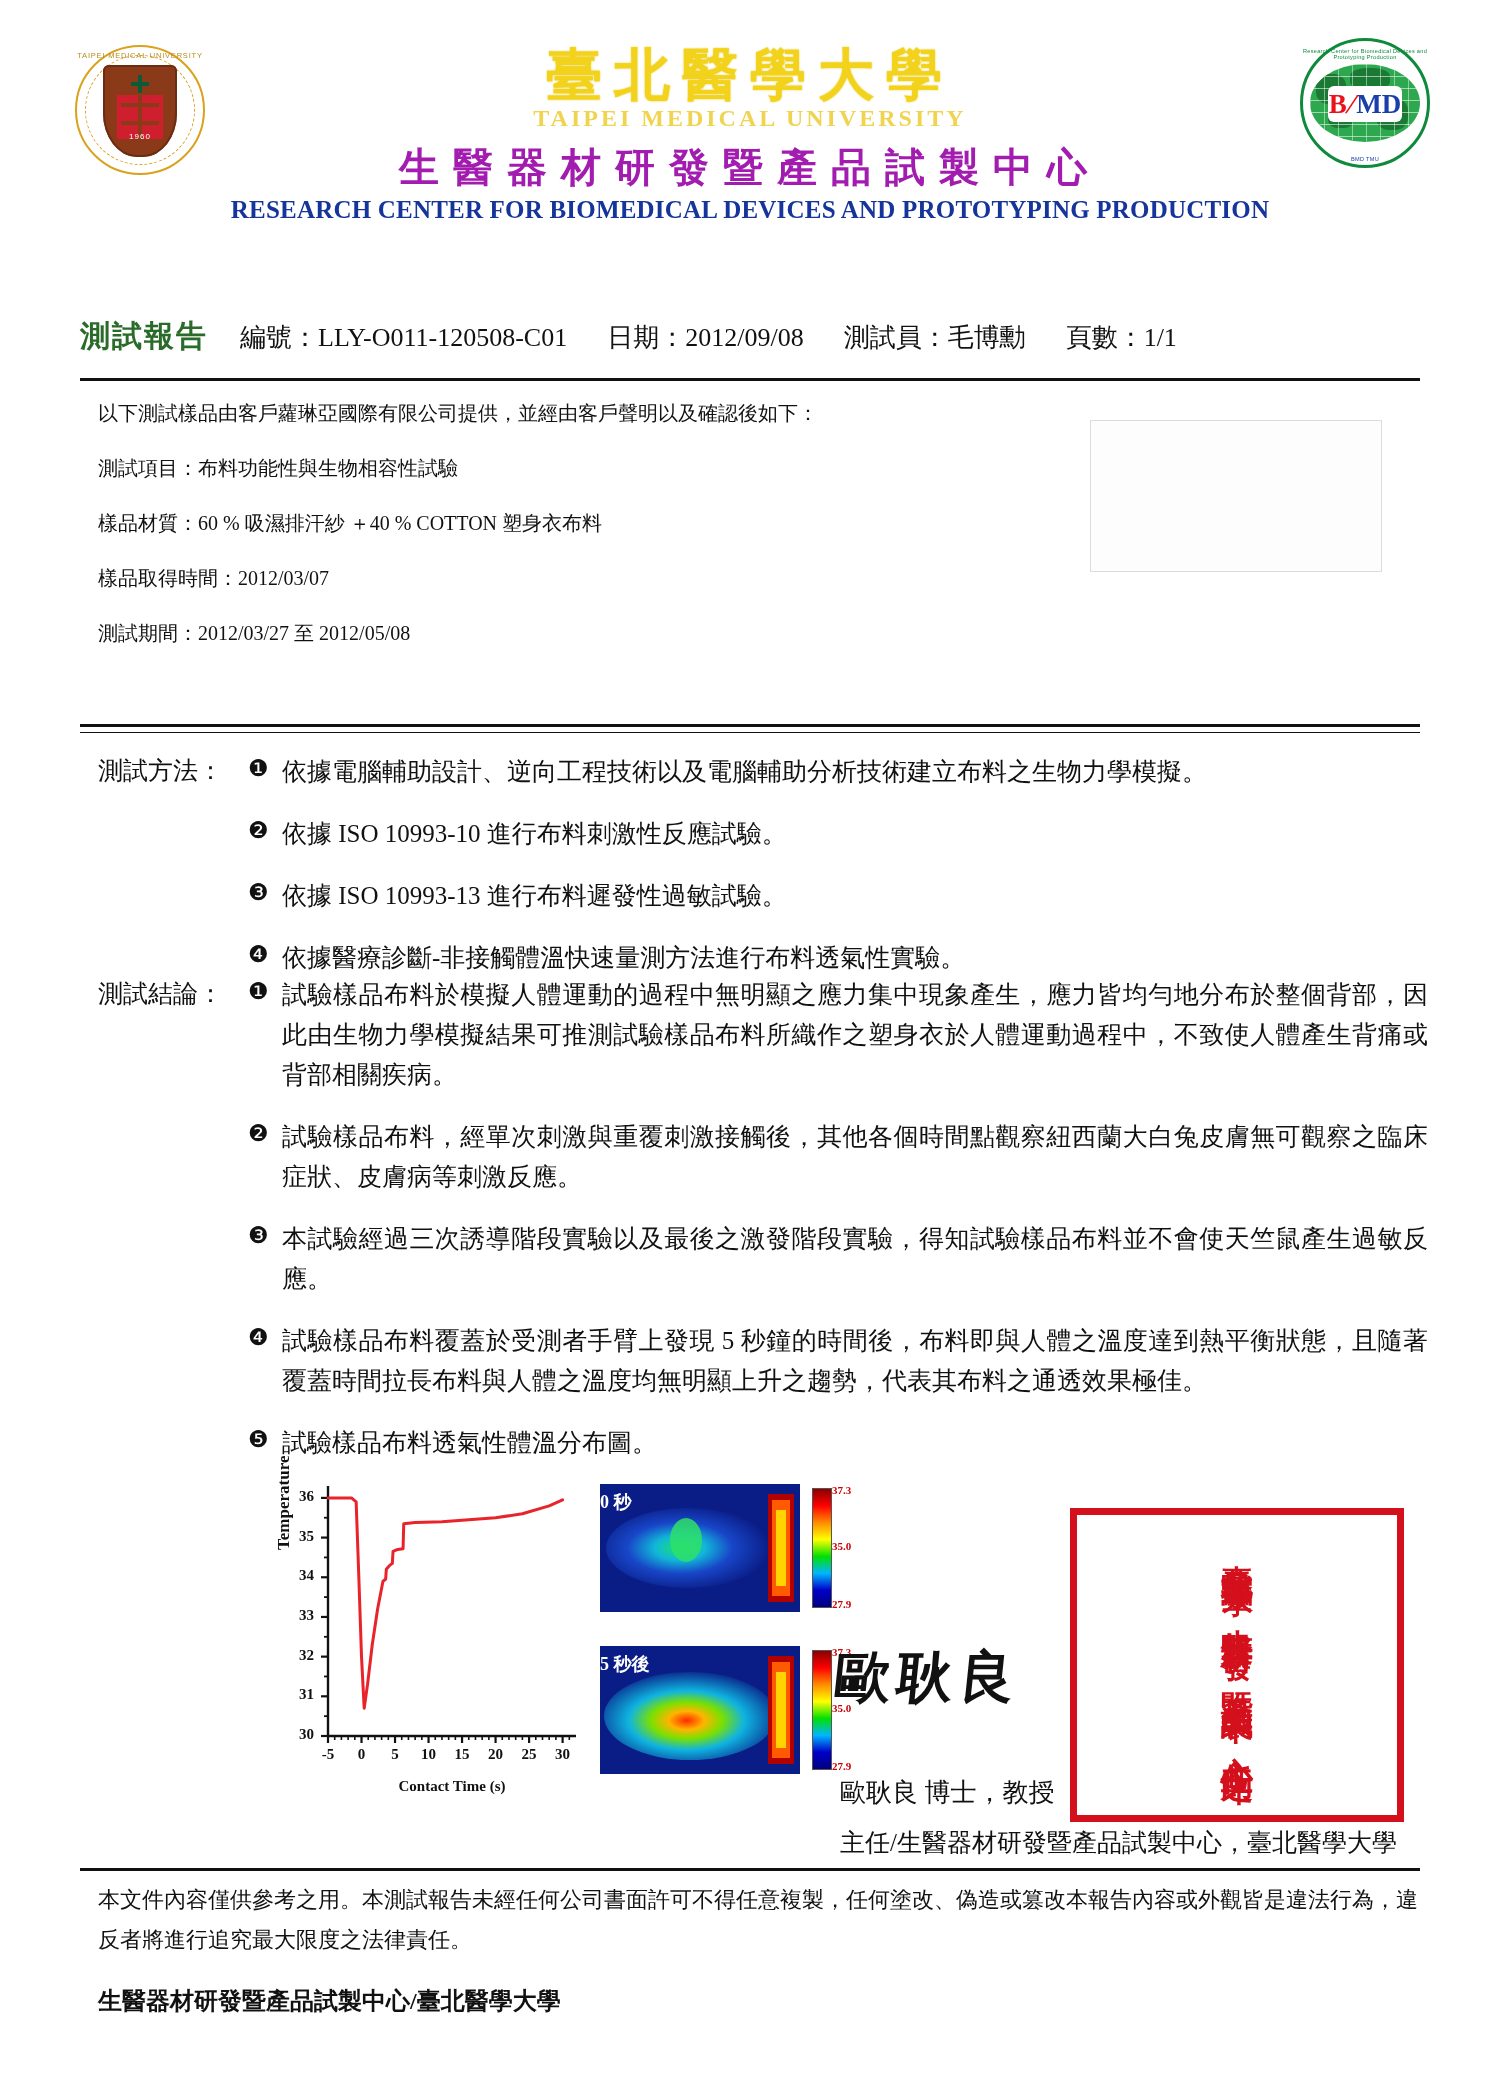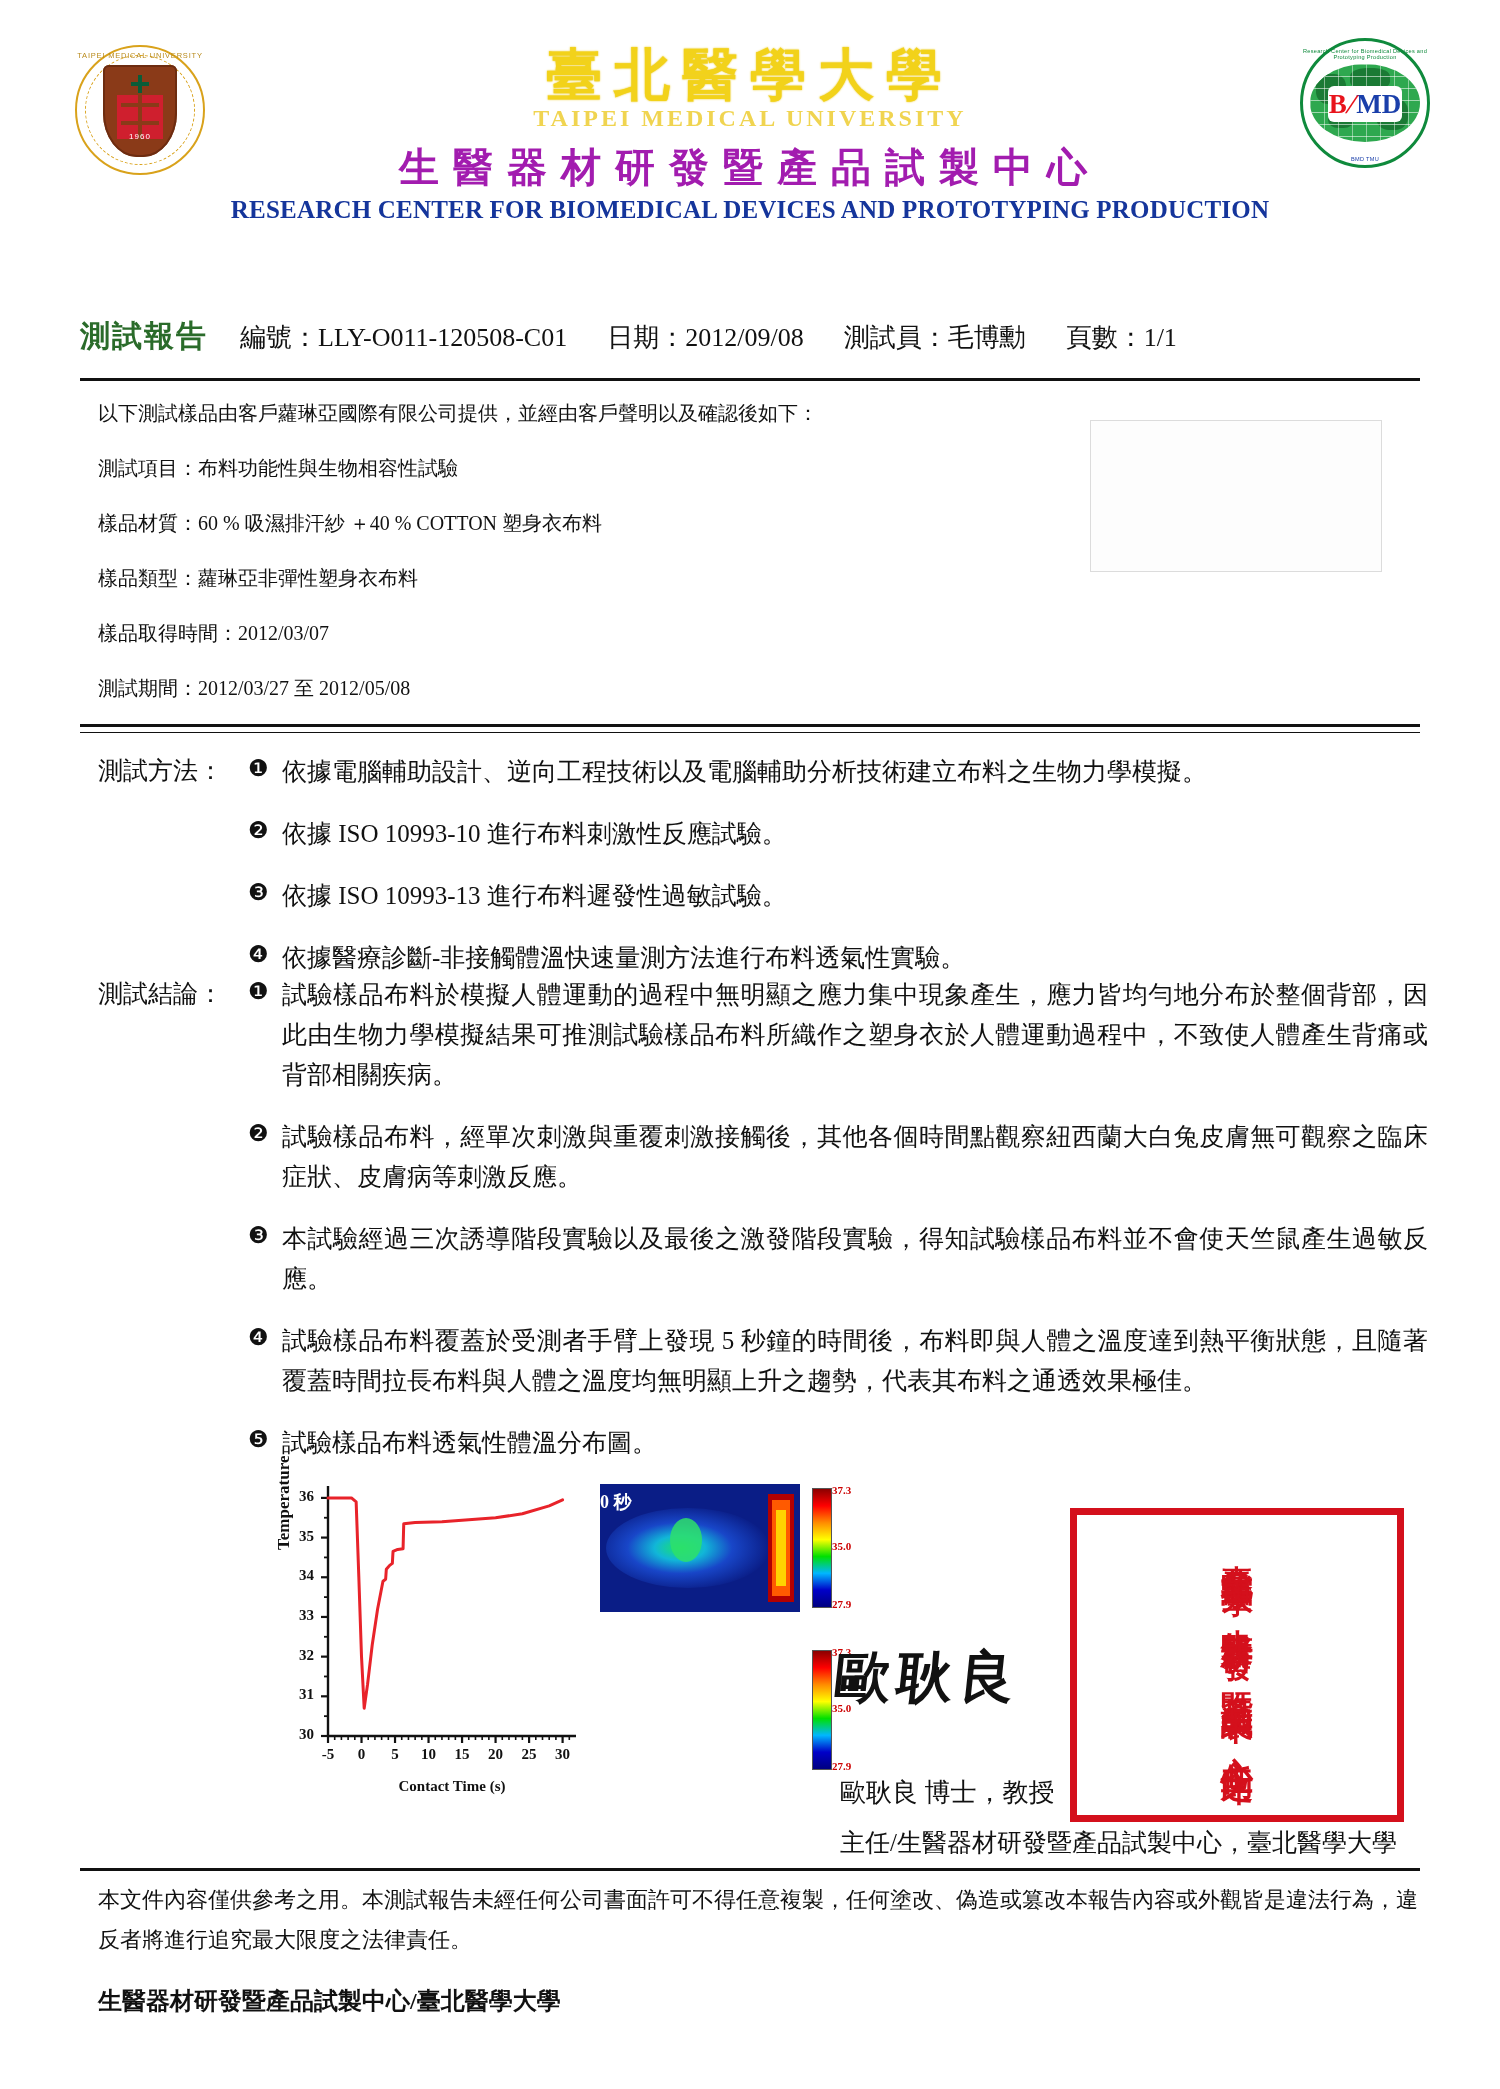--- a/index.html
+++ b/index.html
@@ -308,21 +308,20 @@
     <span class="meta-item"><span>測試員：</span><span>毛博勳</span></span>
     <span class="meta-item"><span>頁數：</span><span>1/1</span></span>
   </div>
 
   <div class="rule-thick" style="top:378px"></div>
 
   <div class="info-block">
     <div class="info-line">以下測試樣品由客戶蘿琳亞國際有限公司提供，並經由客戶聲明以及確認後如下：</div>
     <div class="info-line">測試項目：布料功能性與生物相容性試驗</div>
     <div class="info-line">樣品材質：60 %  吸濕排汗紗 ＋40 % COTTON 塑身衣布料</div>
-    <div class="info-line">樣品類型：蘿琳亞非彈性塑身衣布料</div>
     <div class="info-line">樣品取得時間：2012/03/07</div>
     <div class="info-line">測試期間：2012/03/27  至  2012/05/08</div>
   </div>
 
   <div class="scan-box"></div>
 
   <div class="rule-thick" style="top:724px"></div>
   <div class="rule-thin" style="top:732px"></div>
 
   <div class="section" style="top:752px">
@@ -456,20 +455,39 @@
         <rect x="168" y="10" width="26" height="108" fill="#b10000"></rect>
         <rect x="172" y="16" width="18" height="96" fill="#ff5a00"></rect>
         <rect x="176" y="26" width="10" height="76" fill="#ffd400"></rect>
       </svg>
     </div>
     <div class="cbar cb0"></div>
     <div class="cb-lab" style="left:552px;top:6px">37.3</div>
     <div class="cb-lab" style="left:552px;top:62px">35.0</div>
     <div class="cb-lab" style="left:552px;top:120px">27.9</div>
 
+    <div class="thermal th5">
+      <div class="th-label">5 秒後</div>
+      <svg width="200" height="128">
+        <defs>
+          <radialGradient id="g5" cx="48%" cy="55%" r="58%">
+            <stop offset="0%" stop-color="#ff2a00"></stop>
+            <stop offset="18%" stop-color="#ffb400"></stop>
+            <stop offset="36%" stop-color="#7ae000"></stop>
+            <stop offset="58%" stop-color="#0fb4e0"></stop>
+            <stop offset="100%" stop-color="#0a1d86"></stop>
+          </radialGradient>
+        </defs>
+        <rect width="200" height="128" fill="#0a1d86"></rect>
+        <ellipse cx="90" cy="70" rx="86" ry="44" fill="url(#g5)"></ellipse>
+        <rect x="168" y="10" width="26" height="108" fill="#b10000"></rect>
+        <rect x="172" y="16" width="18" height="96" fill="#ff5a00"></rect>
+        <rect x="176" y="26" width="10" height="76" fill="#ffd400"></rect>
+      </svg>
+    </div>
     <div class="cbar cb5"></div>
     <div class="cb-lab" style="left:552px;top:168px">37.3</div>
     <div class="cb-lab" style="left:552px;top:224px">35.0</div>
     <div class="cb-lab" style="left:552px;top:282px">27.9</div>
   </div>
 
   <div class="signature">歐耿良</div>
   <div class="sig-name">歐耿良  博士，教授</div>
   <div class="sig-role">主任/生醫器材研發暨產品試製中心，臺北醫學大學</div>
 

